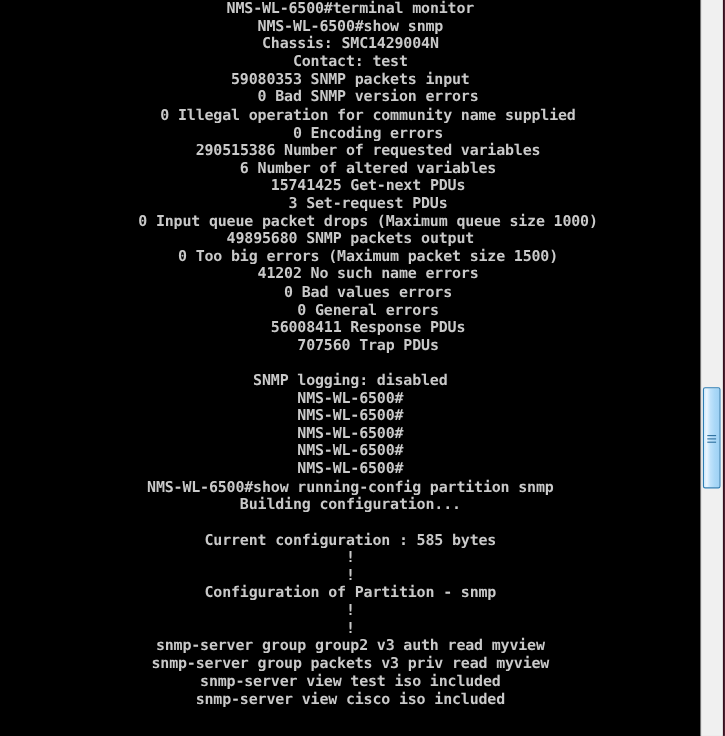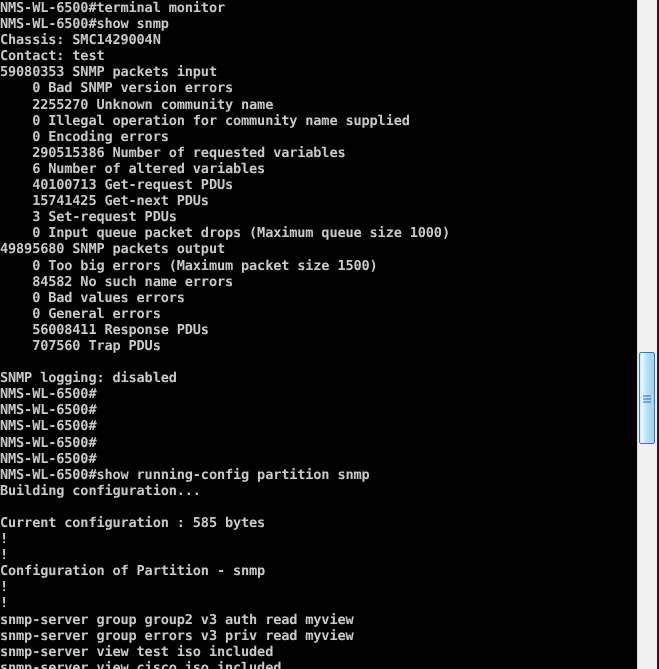--- a/index.html
+++ b/index.html
@@ -14,20 +14,21 @@
     font-family: "DejaVu Sans Mono", "Liberation Mono", monospace;
   }
   #app {
     position: relative;
     width: 659px;
     height: 669px;
     background: #000000;
     display: flex;
     flex-direction: row;
     align-items: stretch;
+    text-align: center;
   }
   
   #terminal {
     position: relative;
     width: 637px;
     height: 669px;
     background: #000000;
     overflow: hidden;
   }
   #terminal-lines {
@@ -108,32 +109,30 @@
 <div id="app">
 
   <div id="terminal">
     <div id="terminal-lines" style="color: rgb(201, 201, 201);">
         <span class="tline">NMS-WL-6500#terminal monitor</span>
         <span class="tline">NMS-WL-6500#show snmp</span>
         <span class="tline">Chassis: SMC1429004N</span>
         <span class="tline">Contact: test</span>
         <span class="tline">59080353 SNMP packets input</span>
         <span class="tline">    0 Bad SNMP version errors</span>
-        <span class="tline">    2255270 Unknown community name</span>
         <span class="tline">    0 Illegal operation for community name supplied</span>
         <span class="tline">    0 Encoding errors</span>
         <span class="tline">    290515386 Number of requested variables</span>
         <span class="tline">    6 Number of altered variables</span>
-        <span class="tline">    40100713 Get-request PDUs</span>
         <span class="tline">    15741425 Get-next PDUs</span>
         <span class="tline">    3 Set-request PDUs</span>
         <span class="tline">    0 Input queue packet drops (Maximum queue size 1000)</span>
         <span class="tline">49895680 SNMP packets output</span>
         <span class="tline">    0 Too big errors (Maximum packet size 1500)</span>
-        <span class="tline">    84582 No such name errors</span>
+        <span class="tline">    41202 No such name errors</span>
         <span class="tline">    0 Bad values errors</span>
         <span class="tline">    0 General errors</span>
         <span class="tline">    56008411 Response PDUs</span>
         <span class="tline">    707560 Trap PDUs</span>
         <span class="tline blank">&nbsp;</span>
         <span class="tline">SNMP logging: disabled</span>
         <span class="tline">NMS-WL-6500#</span>
         <span class="tline">NMS-WL-6500#</span>
         <span class="tline">NMS-WL-6500#</span>
         <span class="tline">NMS-WL-6500#</span>
@@ -141,21 +140,21 @@
         <span class="tline">NMS-WL-6500#show running-config partition snmp</span>
         <span class="tline">Building configuration...</span>
         <span class="tline blank">&nbsp;</span>
         <span class="tline">Current configuration : 585 bytes</span>
         <span class="tline">!</span>
         <span class="tline">!</span>
         <span class="tline">Configuration of Partition - snmp</span>
         <span class="tline">!</span>
         <span class="tline">!</span>
         <span class="tline">snmp-server group group2 v3 auth read myview</span>
-        <span class="tline">snmp-server group errors v3 priv read myview</span>
+        <span class="tline">snmp-server group packets v3 priv read myview</span>
         <span class="tline">snmp-server view test iso included</span>
         <span class="tline">snmp-server view cisco iso included</span>
       </div>
   </div>
 
   <div id="scrollbar">
     <div id="scroll-track" style="background: rgb(240, 240, 240);"></div>
     <div id="scroll-thumb" style="top: 352px; height: 92px; border-color: rgb(47, 127, 181);">
       <span class="grip">
         <i></i>

